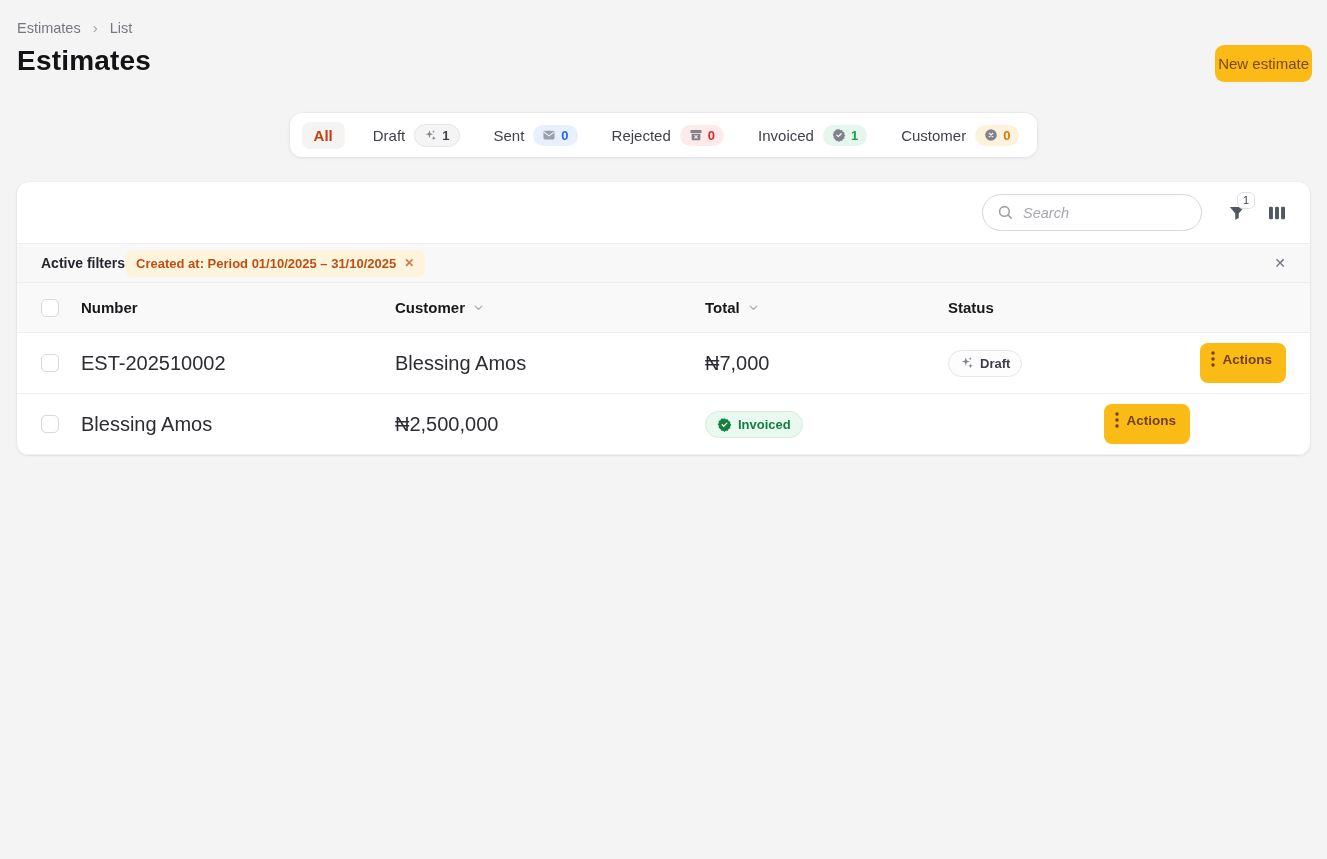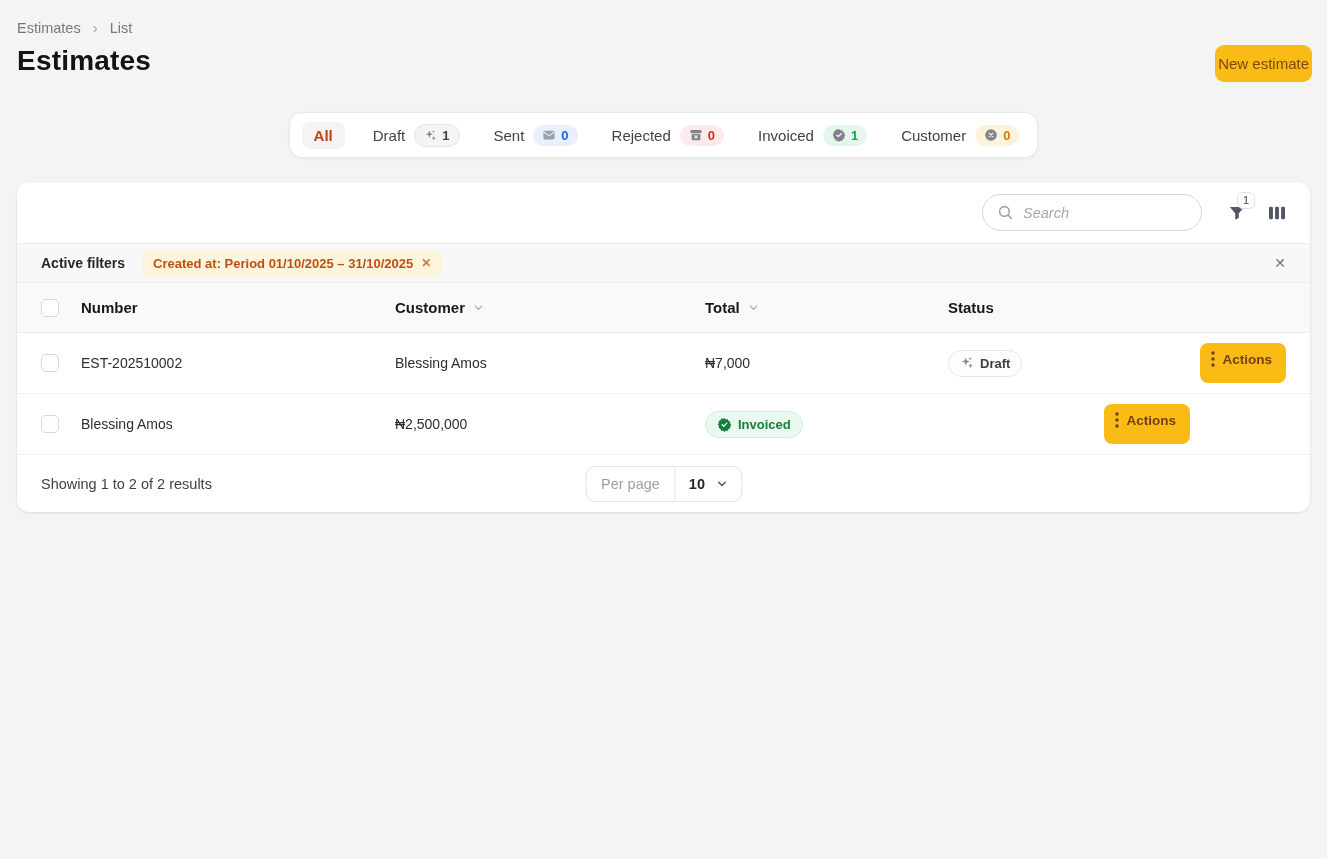--- a/index.html
+++ b/index.html
@@ -71,21 +71,21 @@
   .icon-btn { position:relative; cursor:pointer; display:flex; align-items:center; }
   .filter-count {
     position:absolute; top:-12px; right:-9px;
     background:#fff; border:1px solid #e2e2e6; border-radius:6px;
     font-size:11px; color:#3f3f46; padding:1px 5px; line-height:13px;
   }
 
   
   .filters-bar {
     background:#f8f8f9; border-top:1px solid #ededf0; border-bottom:1px solid #ededf0;
-    height:40px; display:flex; align-items:center; padding:0 24px; gap:17px;
+    height:40px; display:flex; align-items:center; padding:0 24px; gap:0;
   }
   .filters-label { font-size:14px; font-weight:700; color:#26262c; }
   .filter-chip {
     background:#fcf4dd; border-radius:8px; padding:6px 11px;
     display:inline-flex; align-items:center; gap:8px;
     font-size:13px; font-weight:600; color:#bf4e12; cursor:default;
   }
   .chip-x { color:#cf7a4e; font-size:12px; cursor:pointer; line-height:1; }
   .filters-close { margin-left:auto; color:#6b7280; cursor:pointer; font-size:14px; }
 
@@ -95,21 +95,21 @@
     grid-template-columns:40px 314px 310px 243px 1fr 96px;
     align-items:center; padding:0 24px;
   }
   .thead { background:#f9f9fa; height:50px; border-bottom:1px solid #ededf0; }
   .th { font-size:15px; font-weight:700; color:#18181b; display:flex; align-items:center; gap:7px; }
   .sort-chevron { display:flex; cursor:pointer; }
   .checkbox {
     width:18px; height:18px; border:1.5px solid #d7d7dc; border-radius:5px; background:#fff; cursor:pointer;
   }
   .tbody-row { height:61px; border-bottom:1px solid #f1f1f3; }
-  .cell { font-size:14px; color:#2c2c33; }
+  .cell { font-size:20px; color:#2c2c33; }
   .status-badge {
     display:inline-flex; align-items:center; gap:6px;
     border-radius:999px; padding:5px 11px; font-size:13px; font-weight:600;
   }
   .badge-draft { background:#fdfdfd; border:1px solid #e6e6e9; color:#3f3f46; }
   .badge-invoiced { background:#e9f9f0; border:1px solid #cfeedd; color:#15803d; }
   .actions-btn {
     background:#fbbb16; border:none; border-radius:8px;
     display:inline-flex; align-items:center; gap:7px;
     padding:8px 14px 16px 11px; font-size:13.5px; font-weight:700; color:#713f12;
@@ -340,29 +340,15 @@
               <circle cx="2" cy="2" r="1.7" fill="#713f12"></circle>
               <circle cx="2" cy="8" r="1.7" fill="#713f12"></circle>
               <circle cx="2" cy="14" r="1.7" fill="#713f12"></circle>
             </svg>
         </span>
         <span>Actions</span>
       </button>
     </div>
 
 
-    <div class="table-footer">
-      <span class="showing-text">Showing 1 to 2 of 2 results</span>
-      <div class="perpage">
-        <span class="perpage-label">Per page</span>
-        <span class="perpage-value">
-          <span>10</span>
-          <span style="display:flex;">
-            <svg width="13" height="13" viewBox="0 0 24 24" fill="none" stroke="#4b5563" stroke-width="2.6" stroke-linecap="round" stroke-linejoin="round">
-                <path d="M6 9.5l6 6 6-6"></path>
-              </svg>
-          </span>
-        </span>
-      </div>
-    </div>
 
   </div>
 </div>
 
 </body></html>

